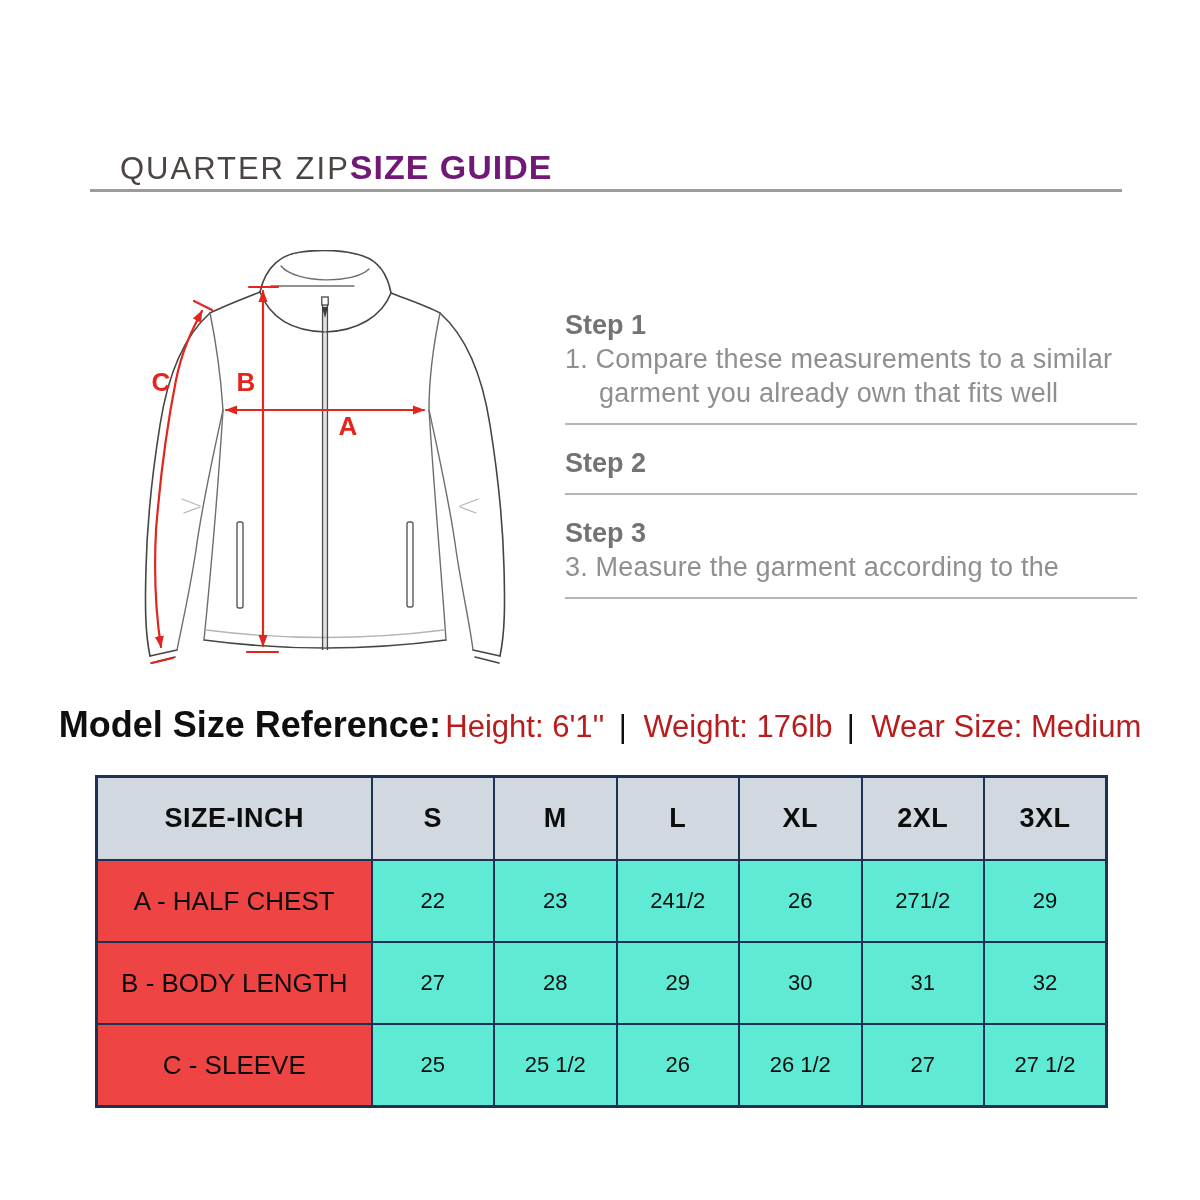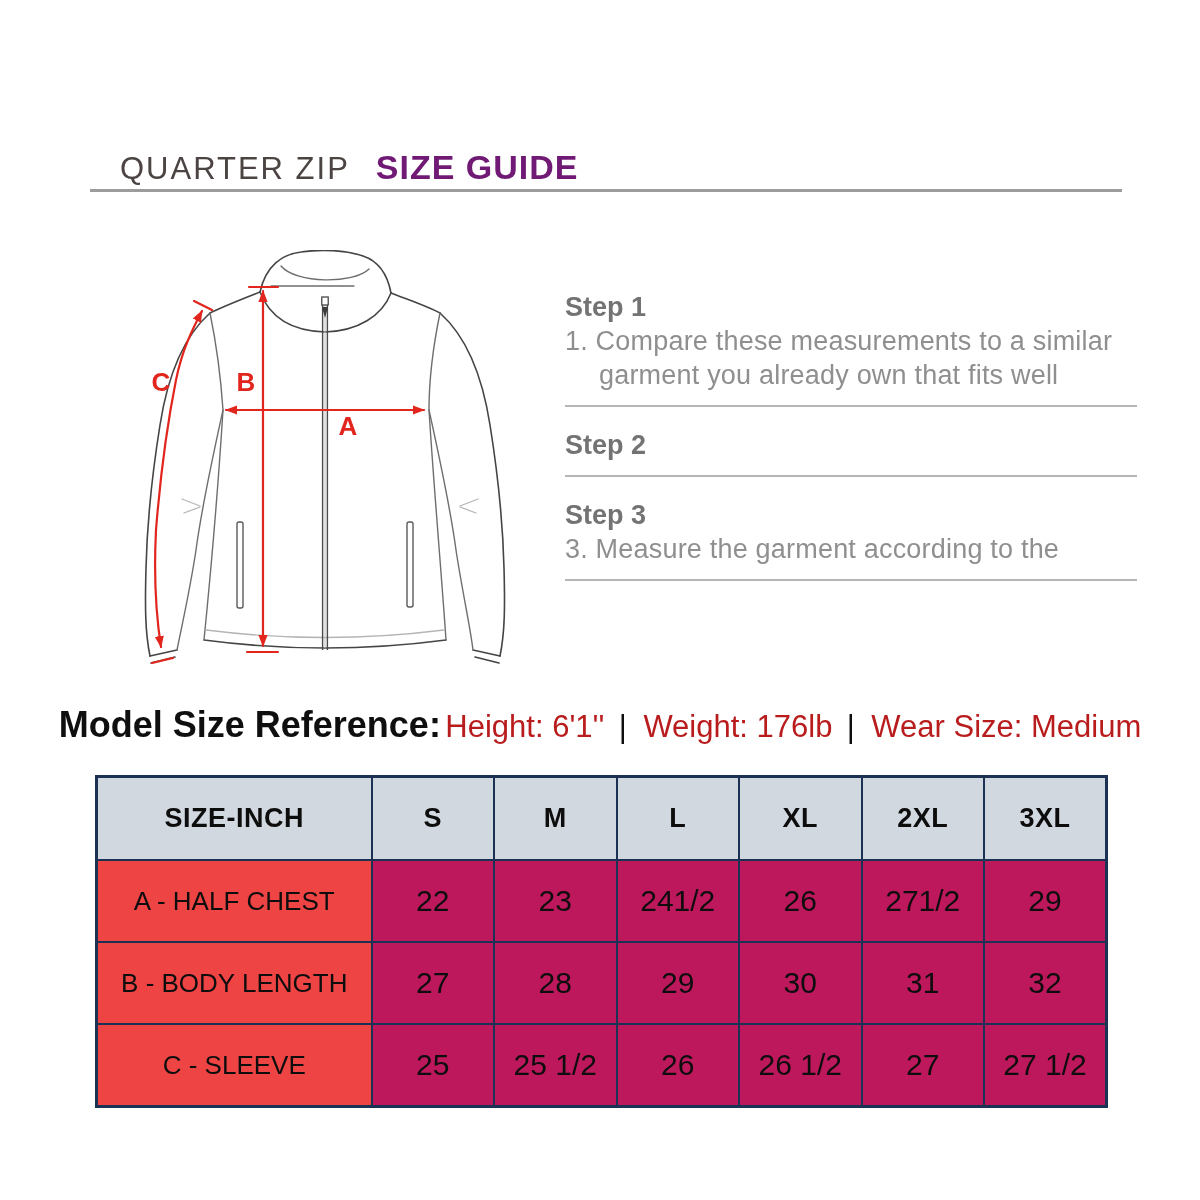--- a/index.html
+++ b/index.html
@@ -1,30 +1,30 @@
 <!DOCTYPE html>
 <html><head>
 <meta charset="utf-8">
 <style>
   html,body { margin:0; padding:0; }
   body {
     width:1200px; height:1200px; background:#ffffff; position:relative;
     font-family:"Liberation Sans", sans-serif; overflow:hidden;
   }
   
-  .title-bar { position:absolute; left:120px; top:148px; display:flex; align-items:baseline; gap:26px; white-space:nowrap; }
+  .title-bar { position:absolute; left:120px; top:148px; display:flex; align-items:baseline; gap:0; white-space:nowrap; }
   .title-prefix { font-size:31px; font-weight:400; color:#4b4443; letter-spacing:2px; }
   .title-main   { font-size:34px; font-weight:800; color:#701a75; letter-spacing:1px; }
   .title-underline { position:absolute; left:90px; top:189px; width:1032px; height:3px; background:#9c9c9c; }
 
   
   .jacket-svg { position:absolute; left:120px; top:250px; }
 
   
-  .steps { position:absolute; left:565px; top:290px; width:572px; }
+  .steps { position:absolute; left:565px; top:308px; width:572px; }
   .step { border-bottom:2px solid #b6b6b6; padding-bottom:13px; }
   .step + .step { margin-top:21px; }
   .step-heading { font-size:27px; font-weight:700; color:#737373; line-height:34px; }
   .step-line { font-size:27px; font-weight:400; color:#8f8f8f; line-height:34px; letter-spacing:0.2px; }
   .step-line.cont { padding-left:34px; }
 
   
   .model-ref { position:absolute; left:0; top:704px; width:1200px; text-align:center; white-space:nowrap; }
   .model-label  { font-size:36px; font-weight:700; color:#0f0f0f;margin-top:14px; }
   .model-detail { font-size:31px; font-weight:400; color:#b91c1c; }
@@ -34,21 +34,21 @@
   .size-table {
     position:absolute; left:95px; top:775px; width:1010px;
     border-collapse:collapse; table-layout:fixed;
     border:3px solid #1b3254;
   }
   .size-table th, .size-table td {
     border:2px solid #1b3254; text-align:center; vertical-align:middle;
     color:#0d0d0d; overflow:hidden;
   }
   .size-table th { height:79px; font-size:27px; font-weight:700; background:#d2d8e0; letter-spacing:0.5px;margin-top:9px; }
-  .size-table td { height:78px; font-size:30px; font-weight:400; background:#be185d; }
+  .size-table td { height:78px; font-size:22px; font-weight:400; background:#5eead4; }
   .size-table td.rowlabel { background:#ef4444; font-size:26px; font-weight:400; }
 </style>
 </head>
 <body>
 
 <div class="title-bar">
   <span class="title-prefix">QUARTER ZIP</span>
   <span class="title-main">SIZE GUIDE</span>
 </div>
 <div class="title-underline"></div>

